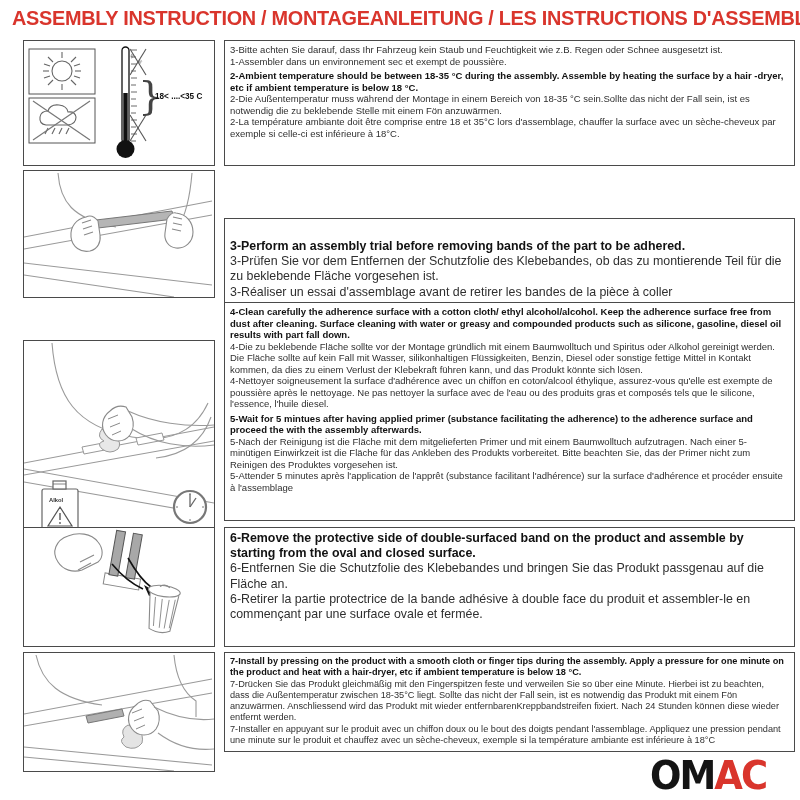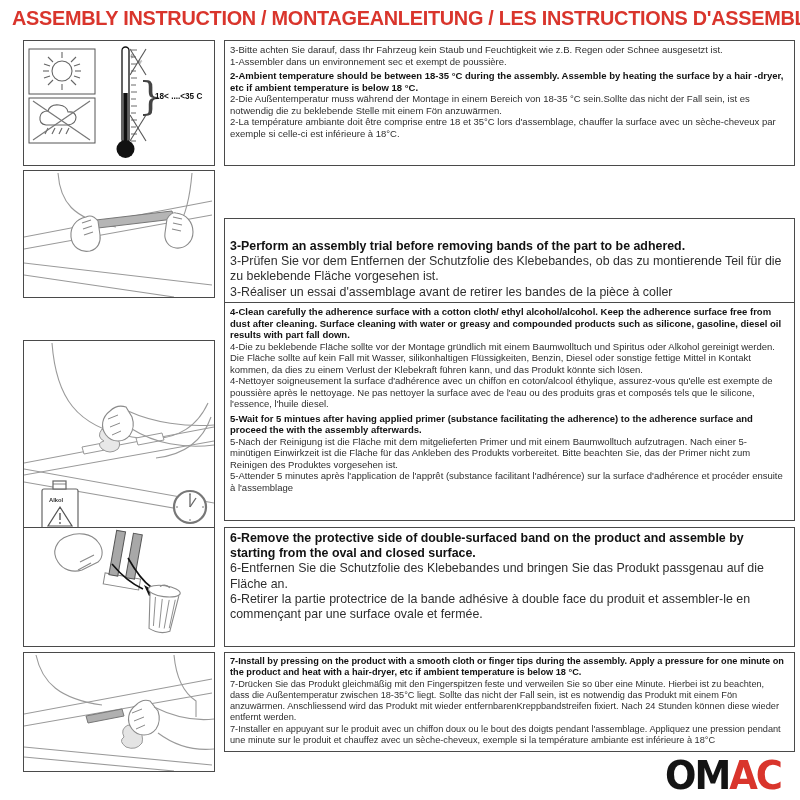--- a/index.html
+++ b/index.html
@@ -15,21 +15,21 @@
          box-sizing:border-box;padding:3px 10px 2px 5px;overflow:hidden;}
   .cellR p{margin:0;color:#2f2f2f;}
   .cellR p.b{font-weight:bold;color:#121212;}
   .small p{font-size:9.5px;line-height:11.5px;}
   .tiny p{font-size:9.2px;line-height:11.3px;}
   .big p{font-size:12.4px;line-height:15.2px;}
   .sec + .sec{margin-top:3px;}
   .pad-mid{padding-top:20px;}
   svg{display:block;}
   .logo{position:absolute;left:650px;top:752px;width:150px;height:46px;background:#fff;
-        display:flex;align-items:center;justify-content:center;padding-right:4px;
+        display:flex;align-items:center;justify-content:flex-start;padding-right:4px;
         box-sizing:border-box;}
   .logo span{font-family:"DejaVu Sans",sans-serif;font-weight:800;font-size:37px;
              letter-spacing:-2px;line-height:1;transform:scaleY(1.05);display:inline-block;}
   .logo .lb{color:#141414;}
   .logo .lr{color:#d9352c;}
 </style>
 </head>
 <body>
 
 <div class="page">

